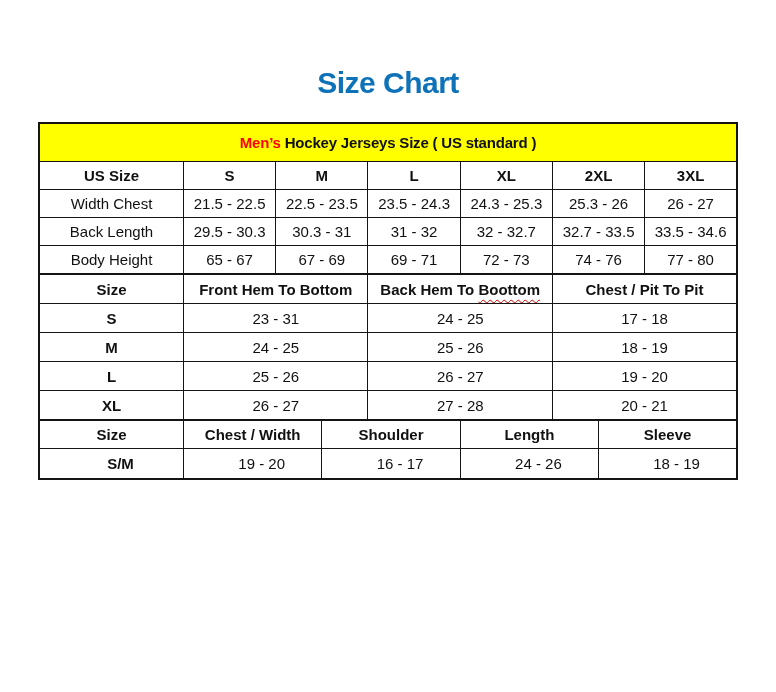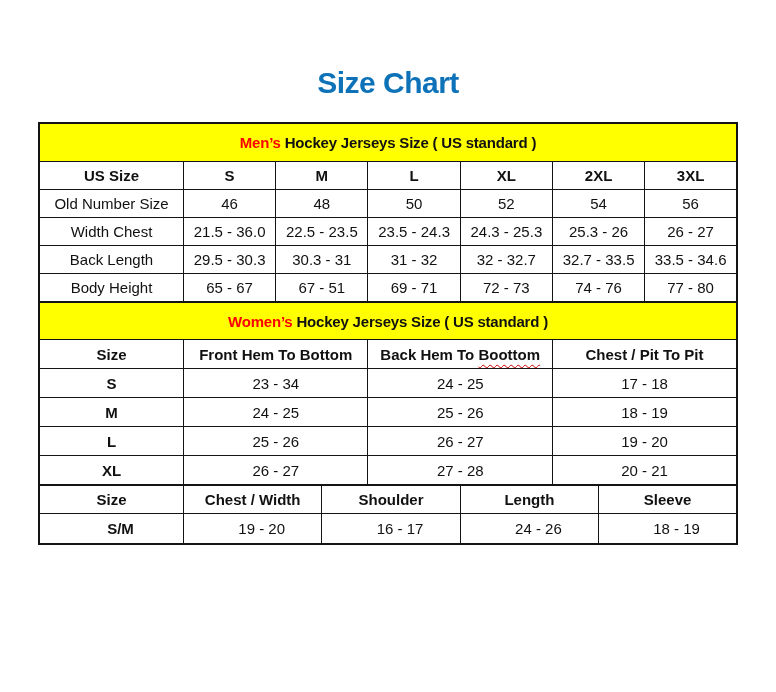--- a/index.html
+++ b/index.html
@@ -98,78 +98,66 @@
         <tr class="header-row">
             <th>US Size</th>
             <th>S</th>
             <th>M</th>
             <th>L</th>
             <th>XL</th>
             <th>2XL</th>
             <th>3XL</th>
           </tr>
           <tr class="data">
-            <td>Old Number Size</td>
-            <td>46</td>
-            <td>48</td>
-            <td>50</td>
-            <td>52</td>
-            <td>54</td>
-            <td>56</td>
-          </tr>
-          <tr class="data">
             <td>Width Chest</td>
-            <td>21.5 - 36.0</td>
+            <td>21.5 - 22.5</td>
             <td>22.5 - 23.5</td>
             <td>23.5 - 24.3</td>
             <td>24.3 - 25.3</td>
             <td>25.3 - 26</td>
             <td>26 - 27</td>
           </tr>
           <tr class="data">
             <td>Back Length</td>
             <td>29.5 - 30.3</td>
             <td>30.3 - 31</td>
             <td>31 - 32</td>
             <td>32 - 32.7</td>
             <td>32.7 - 33.5</td>
             <td>33.5 - 34.6</td>
           </tr>
           <tr class="data">
             <td>Body Height</td>
             <td>65 - 67</td>
-            <td>67 - 51</td>
+            <td>67 - 69</td>
             <td>69 - 71</td>
             <td>72 - 73</td>
             <td>74 - 76</td>
             <td>77 - 80</td>
           </tr>
         </tbody>
     </table>
 
     <table class="size-table section-women">
       <colgroup>
         <col style="width:20.7%">
         <col style="width:26.4333%">
           <col style="width:26.4333%">
           <col style="width:26.4333%">
       </colgroup>
       <tbody>
-        <tr>
-          <td class="band" colspan="4"><span class="hl">Women’s</span><span> Hockey Jerseys Size ( US standard )</span></td>
-        </tr>
         <tr class="header-row">
             <th>Size</th>
             <th>Front Hem To Bottom</th>
             <th><span>Back Hem To </span><span class="squiggle">Boottom</span></th>
             <th>Chest / Pit To Pit</th>
           </tr>
       <tr class="data">
             <td>S</td>
-            <td>23 - 34</td>
+            <td>23 - 31</td>
             <td>24 - 25</td>
             <td>17 - 18</td>
           </tr>
           <tr class="data">
             <td>M</td>
             <td>24 - 25</td>
             <td>25 - 26</td>
             <td>18 - 19</td>
           </tr>
           <tr class="data">

